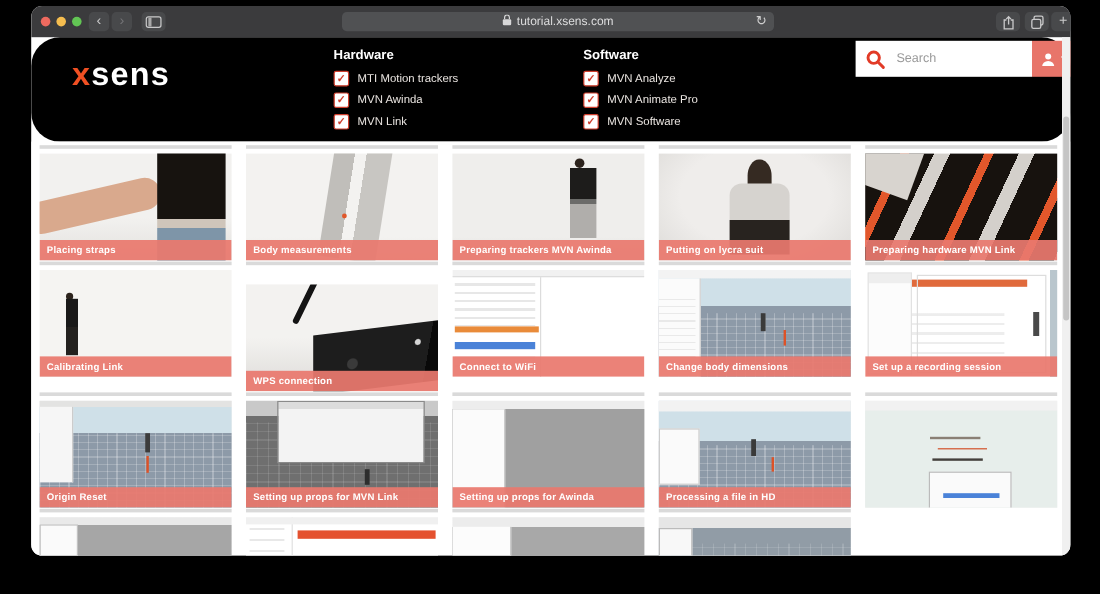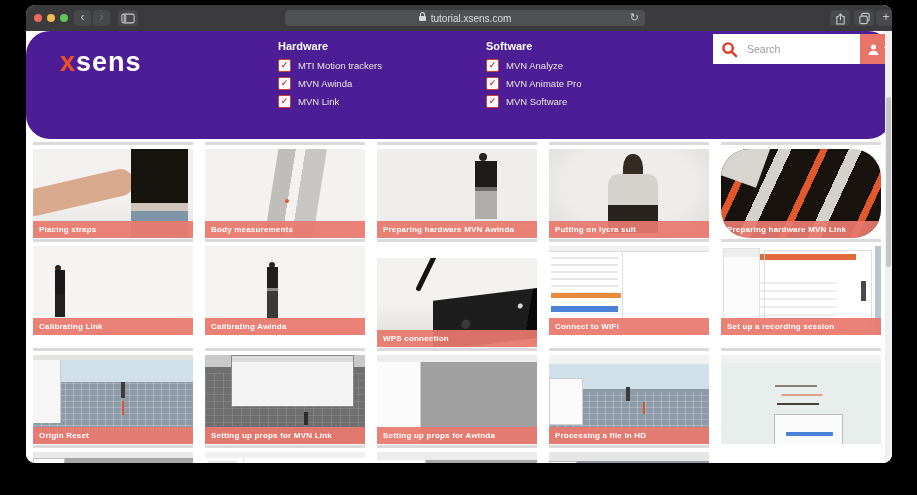--- a/index.html
+++ b/index.html
@@ -26,21 +26,21 @@
              display:flex;align-items:center;justify-content:center;color:#dcdcdd;font-size:10px;}
   .lock{display:inline-block;width:7px;height:5px;background:#d8d8d9;border-radius:1px;position:relative;margin-right:5px;}
   .lock::before{content:"";position:absolute;left:1px;top:-4px;width:3px;height:3px;border:1px solid #d8d8d9;border-bottom:none;border-radius:3px 3px 0 0;}
   .reload{position:absolute;right:6px;top:1px;color:#cfcfcf;font-size:11px;}
   .cr-btn{position:absolute;top:5px;width:20px;height:16px;background:#48494b;border-radius:4px;display:flex;align-items:center;justify-content:center;}
   .btn-share{right:42px;}
   .btn-tabs{right:18px;}
   .btn-plus{right:-4px;color:#c9c9ca;font-size:12px;line-height:15px;text-align:center;display:block;}
 
   
-  .page-header{position:relative;height:108px;background:#4c1d95;border-radius:24px;}
+  .page-header{position:relative;height:87px;background:#000000;border-radius:24px;}
   .logo{position:absolute;left:34px;top:16px;font-size:27px;font-weight:bold;letter-spacing:1px;color:#fff;}
   .logo .x{color:#f05023;}
   .filter-group{position:absolute;top:9px;}
   .fg-hardware{left:227px;margin-left:25px;}
   .fg-software{left:460px;}
   .fg-label{color:#fff;font-size:11px;font-weight:bold;margin-bottom:7px;}
   .cb{display:flex;align-items:center;margin-bottom:5px;cursor:default;}
   .cb-box{width:11px;height:11px;background:#fff;border:1.5px solid #cf3e2d;border-radius:2px;
           display:flex;align-items:center;justify-content:center;}
   .cb-tick{color:#cf3e2d;font-size:9px;font-weight:bold;line-height:9px;}
@@ -80,21 +80,21 @@
   .th-awinda-person{background:linear-gradient(180deg,#efeeec 0 78%,#dedcd9);}
   .th-awinda-person::before{left:63.5%;top:5%;width:8px;height:8px;border-radius:50%;background:#2c231d;}
   .th-awinda-person::after{left:61%;top:13%;width:14%;height:74%;
     background:linear-gradient(180deg,#1d1c1b 0 40%,#6b6b69 40% 46%,#b0aeab 46% 90%,#efeeec 90%);}
 
   .th-lycra{background:radial-gradient(ellipse at 50% 40%,#efedeb 0 55%,#dcdad7);}
   .th-lycra::before{left:46%;top:6%;width:13%;height:34%;background:#352a22;border-radius:45% 45% 35% 35%;}
   .th-lycra::after{left:37%;top:28%;width:31%;height:66%;border-radius:10px 10px 0 0;
     background:linear-gradient(180deg,#d6d3cf 0 52%,#28231f 52%);}
 
-  .th-link-suit{background:repeating-linear-gradient(115deg,#17120e 0 26px,#e2572b 26px 33px,#17120e 33px 52px,#d4d0cb 52px 64px);border-radius:28px;}
+  .th-link-suit{background:repeating-linear-gradient(115deg,#17120e 0 26px,#e2572b 26px 33px,#17120e 33px 52px,#d4d0cb 52px 64px);}
   .th-link-suit::before{left:-6%;top:-14%;width:34%;height:48%;background:#d8d4cf;transform:rotate(20deg);}
 
   .th-cal-link{background:linear-gradient(180deg,#f5f4f2 0 80%,#e7e5e2);}
   .th-cal-link::before{left:14%;top:21%;width:6px;height:6px;border-radius:50%;background:#2c231d;}
   .th-cal-link::after{left:13.5%;top:27%;width:6.5%;height:53%;background:linear-gradient(180deg,#191919 0 50%,#23211f 50%);}
 
   .th-cal-awinda{background:linear-gradient(180deg,#f4f3f1 0 80%,#e6e4e1);}
   .th-cal-awinda::before{left:40%;top:18%;width:6px;height:6px;border-radius:50%;background:#2c231d;}
   .th-cal-awinda::after{left:38.5%;top:24%;width:7%;height:58%;
     background:linear-gradient(180deg,#211f1d 0 40%,#8a8a88 40% 47%,#3a3a38 47%);}
@@ -339,21 +339,21 @@
   </div>
           <div class="card">
     <div class="card-strip"></div>
     <div class="thumb th-legs">
       <div class="card-title">Body measurements</div>
     </div>
   </div>
           <div class="card">
     <div class="card-strip"></div>
     <div class="thumb th-awinda-person">
-      <div class="card-title">Preparing hardware MVN Awinda</div>
+      <div class="card-title">Preparing trackers MVN Awinda</div>
     </div>
   </div>
           <div class="card">
     <div class="card-strip"></div>
     <div class="thumb th-lycra">
       <div class="card-title">Putting on lycra suit</div>
     </div>
   </div>
           <div class="card">
     <div class="card-strip"></div>
@@ -362,38 +362,38 @@
     </div>
   </div>
           <div class="card">
     <div class="card-strip"></div>
     <div class="thumb th-cal-link">
       <div class="card-title">Calibrating Link</div>
     </div>
   </div>
           <div class="card">
     <div class="card-strip"></div>
-    <div class="thumb th-cal-awinda">
-      <div class="card-title">Calibrating Awinda</div>
-    </div>
-  </div>
-          <div class="card">
-    <div class="card-strip"></div>
     <div class="thumb th-wps">
       <div class="card-title">WPS connection</div>
     </div>
   </div>
           <div class="card">
     <div class="card-strip"></div>
     <div class="thumb th-wifi">
       <div class="card-title">Connect to WiFi</div>
     </div>
   </div>
           <div class="card">
     <div class="card-strip"></div>
+    <div class="thumb th-viewport-panel">
+      <div class="card-title">Change body dimensions</div>
+    </div>
+  </div>
+          <div class="card">
+    <div class="card-strip"></div>
     <div class="thumb th-recording">
       <div class="card-title">Set up a recording session</div>
     </div>
   </div>
           <div class="card">
     <div class="card-strip"></div>
     <div class="thumb th-origin">
       <div class="card-title">Origin Reset</div>
     </div>
   </div>

